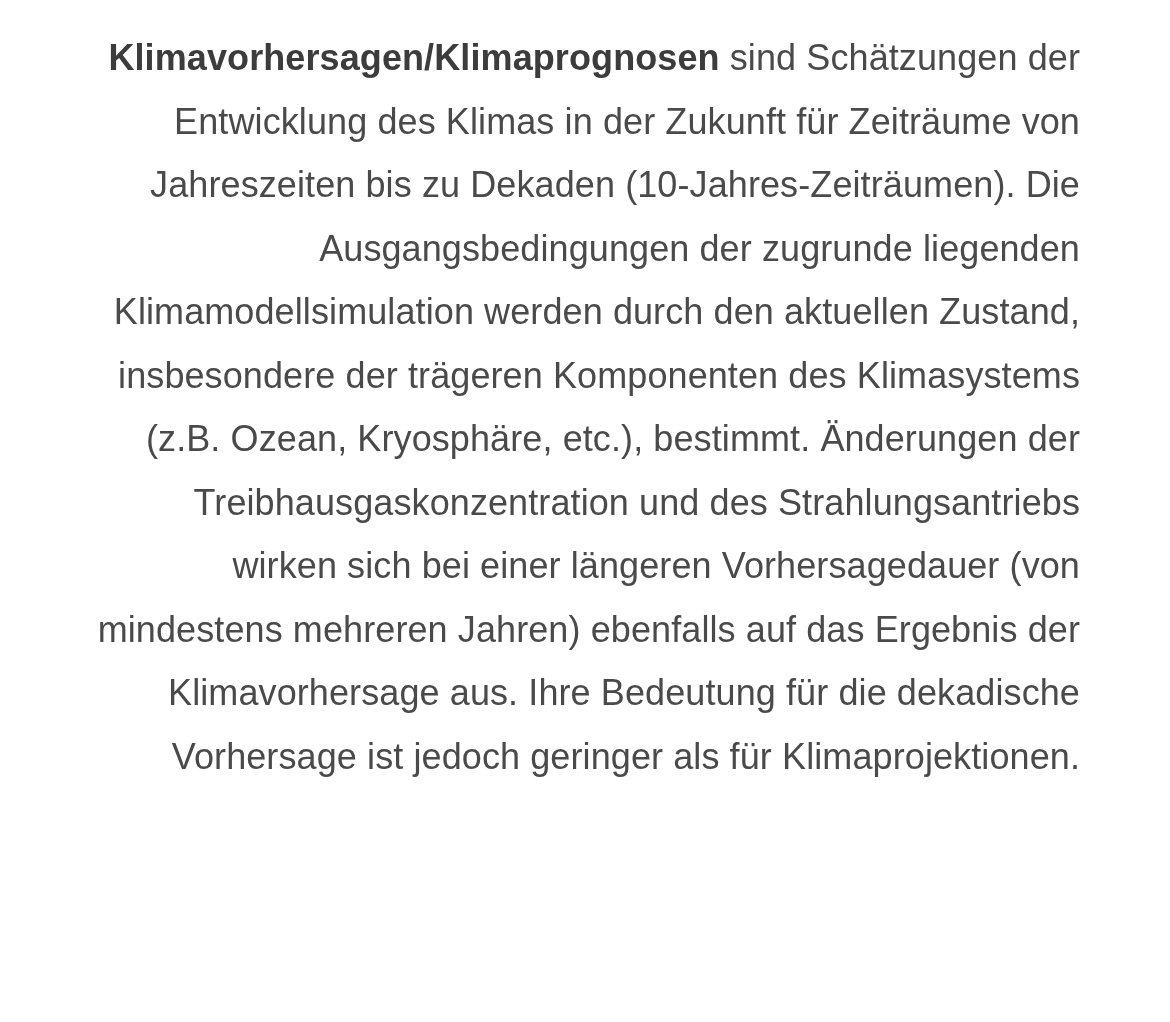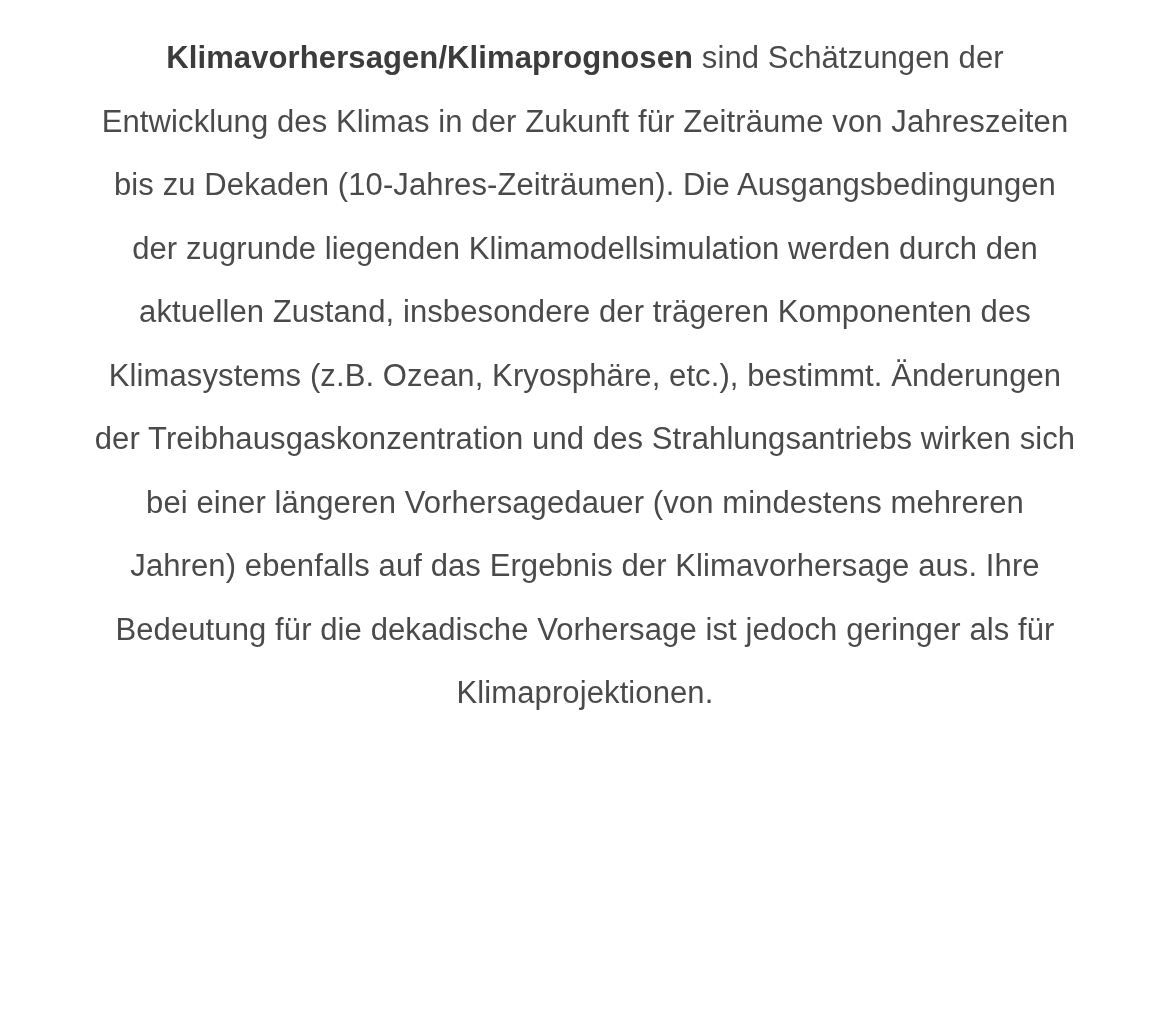--- a/index.html
+++ b/index.html
@@ -16,26 +16,26 @@
   .page {
     box-sizing: border-box;
     width: 1170px;
     height: 1022px;
     padding: 26px 90px 0 90px;
     background: #ffffff;
   }
   .definition-paragraph {
     margin: 0;
     color: #4a4a4a;
-    font-size: 31px;
+    font-size: 36px;
     line-height: 63.5px;
     font-weight: 400;
     letter-spacing: 0.1px;
     max-width: 1000px;
-    text-align: center;
+    text-align: right;
   }
   .definition-paragraph .term {
     font-weight: 700;
     color: #3c3c3c;
   }
 </style>
 </head>
 <body>
 
 <div class="page">

